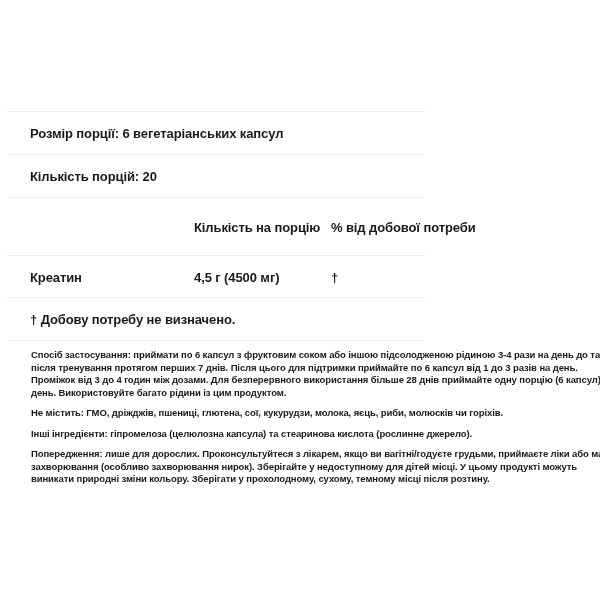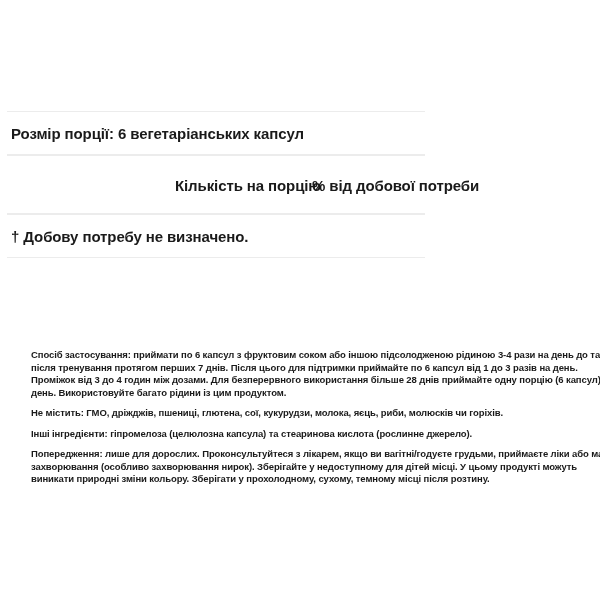--- a/index.html
+++ b/index.html
@@ -22,22 +22,23 @@
       top: 111px;
       width: 418px;
     }
     .divider {
       height: 1px;
       background: #ececec;
       width: 100%;
     }
     .row {
       position: relative;
-      font-size: 15px;
+      font-size: 13px;
       letter-spacing: -0.1px;
+      margin-left: 19px;
     }
     .row .cell {
       position: absolute;
       top: 50%;
       transform: translateY(-50%);
       white-space: nowrap;
     }
     .row-serving { height: 42px; }
     .row-servings { height: 42px; }
     .row-header { height: 57px; }
@@ -65,29 +66,37 @@
 <body>
 
 <div class="table">
   <div class="divider"></div>
 
   <div class="row row-serving">
     <span class="cell c1">Розмір порції: 6 вегетаріанських капсул</span>
   </div>
   <div class="divider"></div>
 
+  <div class="row row-servings">
+    <span class="cell c1">Кількість порцій: 20</span>
+  </div>
   <div class="divider"></div>
 
   <div class="row row-header">
     <span class="cell c1"></span>
     <span class="cell c2">Кількість на порцію</span>
     <span class="cell c3">% від добової потреби</span>
   </div>
   <div class="divider"></div>
 
+  <div class="row row-creatine">
+    <span class="cell c1">Креатин</span>
+    <span class="cell c2">4,5 г (4500 мг)</span>
+    <span class="cell c3">†</span>
+  </div>
   <div class="divider"></div>
 
   <div class="row row-footnote">
     <span class="cell c1">† Добову потребу не визначено.</span>
   </div>
   <div class="divider"></div>
 </div>
 
 <div class="notes">
   <p>Спосіб застосування: приймати по 6 капсул з фруктовим соком або іншою підсолодженою рідиною 3-4 рази на день до та після тренування протягом перших 7 днів. Після цього для підтримки приймайте по 6 капсул від 1 до 3 разів на день. Проміжок від 3 до 4 годин між дозами. Для безперервного використання більше 28 днів приймайте одну порцію (6 капсул) на день. Використовуйте багато рідини із цим продуктом.</p>

